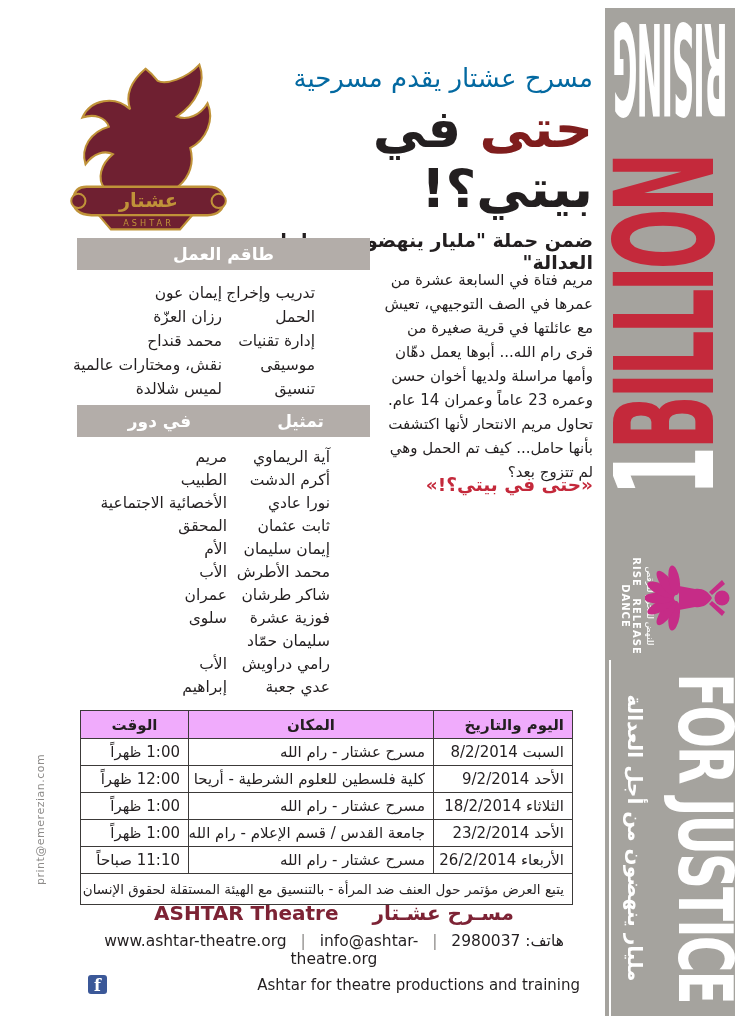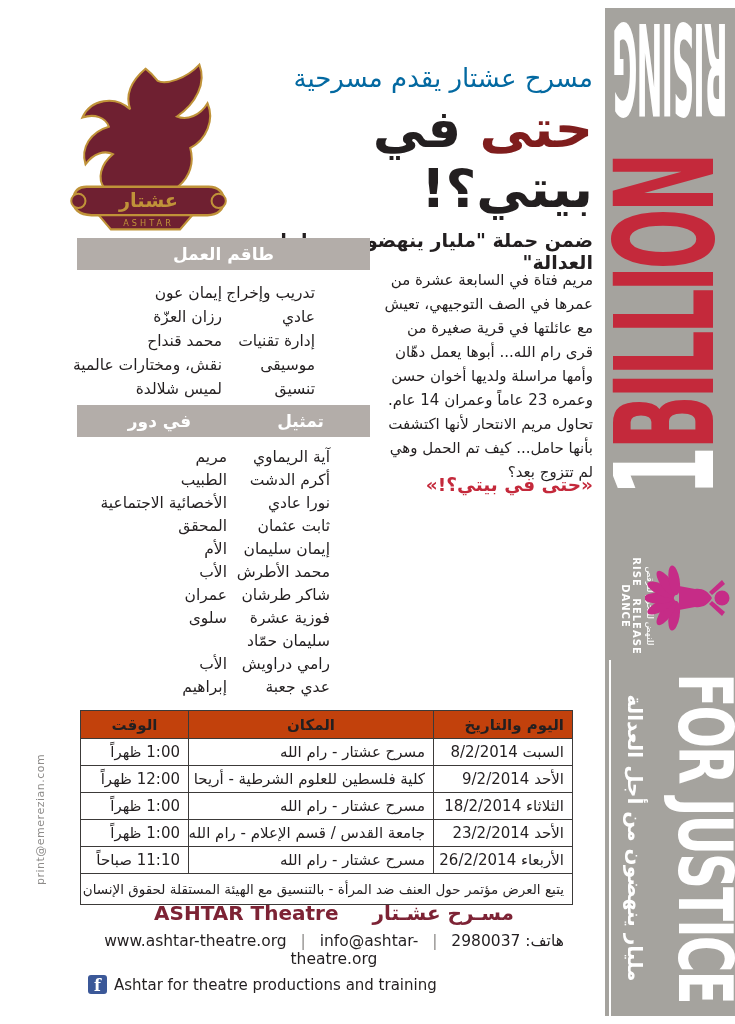--- a/index.html
+++ b/index.html
@@ -48,31 +48,31 @@
   .questions{left:378px;top:471px;width:215px;direction:rtl;text-align:right;
     font-size:18.5px;font-weight:bold;line-height:28.5px;}
   .q-main{white-space:pre-line;}
   .q-red{color:#c4293b;}
 
   
   table.schedule{left:80px;top:710px;width:492px;position:absolute;direction:rtl;
     border-collapse:collapse;table-layout:fixed;font-size:15px;}
   .schedule th,.schedule td{border:1.5px solid #3c3a39;padding:1px 8px;height:24px;
     text-align:right;overflow:hidden;white-space:nowrap;}
-  .schedule th{background:#c2410c;font-weight:bold;height:25px;}
+  .schedule th{background:#f0abfc;font-weight:bold;height:25px;}
   .schedule th.c,.schedule td.c{text-align:center;}
   .schedule .note-cell{font-size:13.5px;text-align:center;height:28px;}
 
   
   .footer{left:88px;top:901px;width:492px;text-align:center;}
   .f-title{font-size:20px;font-weight:bold;color:#7d2335;direction:rtl;}
   .f-title .ar{margin-left:34px;}
   .f-contact{margin-top:7px;font-size:15.5px;direction:rtl;}
   .f-contact .sep{color:#8e8c8a;margin:0 9px;}
-  .f-fb{margin-top:7px;font-size:15px;display:flex;align-items:center;justify-content:flex-start;gap:7px;}
+  .f-fb{margin-top:7px;font-size:15px;display:flex;align-items:center;justify-content:space-between;gap:7px;}
   .fb-icon{width:19px;height:19px;border-radius:3px;background:#3b5898;color:#fff;
     font-family:"DejaVu Serif",serif;font-weight:bold;font-size:16px;line-height:21px;
     text-align:center;overflow:hidden;}
   .fb-icon::before{content:"f";}
 
   
   .strip{left:605px;top:8px;width:130px;height:1008px;background:#a5a39e;overflow:hidden;}
   .rising-wrap{position:absolute;top:2px;left:0;width:130px;height:118px;
     display:flex;align-items:center;justify-content:center;}
   .rising{font-size:31px;font-weight:bold;color:#fff;letter-spacing:-1px;white-space:nowrap;
@@ -130,21 +130,21 @@
 </div>
 
 <div class="abs crew-section">
   <div class="bar">طاقم العمل</div>
   <div class="rows">
     <div class="row">
       <span class="cell-r">تدريب وإخراج</span>
       <span class="cell-l">إيمان عون</span>
     </div>
     <div class="row">
-      <span class="cell-r">عادي</span>
+      <span class="cell-r">الحمل</span>
       <span class="cell-l">رزان العزّة</span>
     </div>
     <div class="row">
       <span class="cell-r">إدارة تقنيات</span>
       <span class="cell-l">محمد قنداح</span>
     </div>
     <div class="row">
       <span class="cell-r">موسيقى</span>
       <span class="cell-l">نقش، ومختارات عالمية</span>
     </div>

